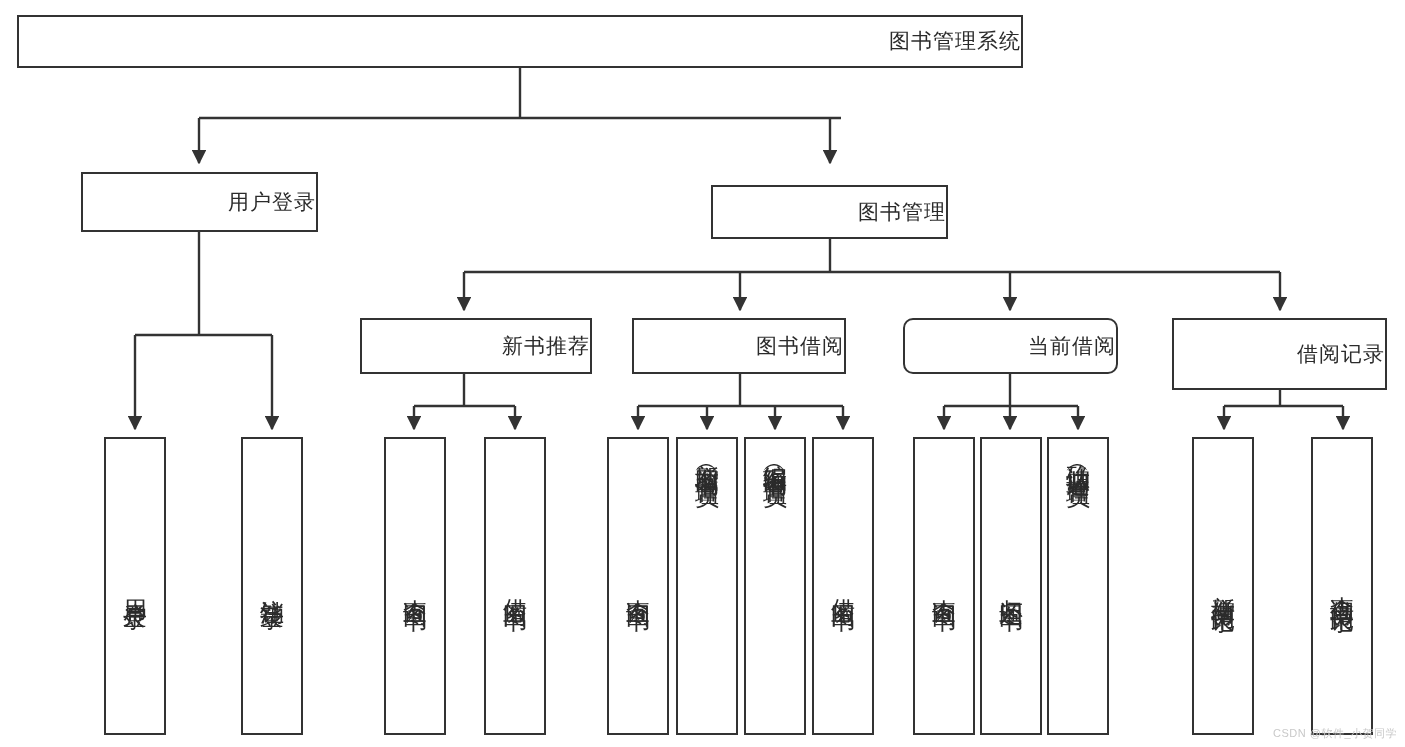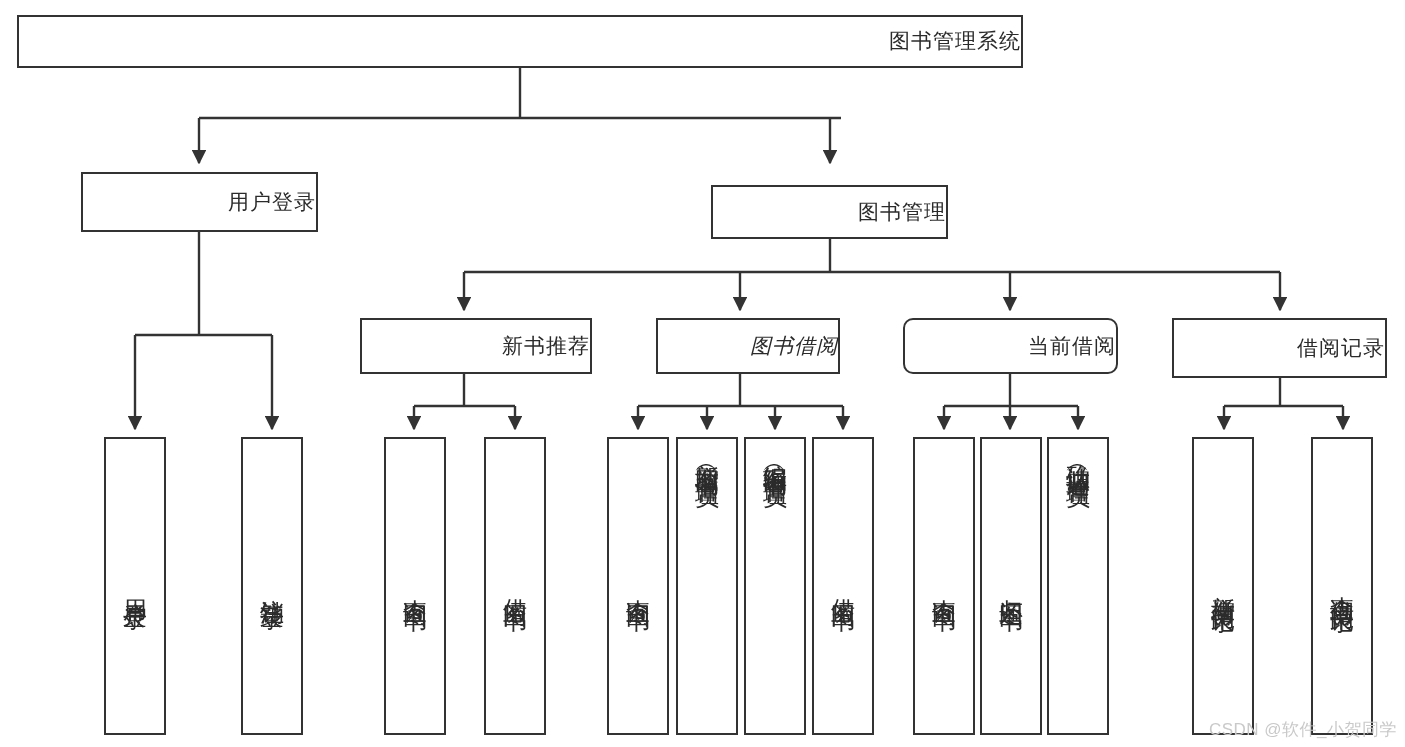--- a/index.html
+++ b/index.html
@@ -37,21 +37,21 @@
     writing-mode:vertical-rl;
     text-orientation:upright;
     font-size:24px;
     letter-spacing:3px;
     line-height:1;
   }
   .node.v.mid{align-items:center;padding-top:0;}
   #watermark{
     position:absolute;
     right:8px;bottom:6px;
-    font-size:17px;
+    font-size:11px;
     color:#c9c9c9;
     letter-spacing:.5px;
     white-space:nowrap;
     pointer-events:none;
     margin-left:25px;
   }
 </style>
 </head>
 <body>
 
@@ -114,27 +114,27 @@
   <div class="node h" style="left:81px;top:172px;width:237px;height:60px;">
     <span class="lbl">用户登录</span>
   </div>
   <div class="node h" style="left:711px;top:185px;width:237px;height:54px;padding-left:20px;">
     <span class="lbl">图书管理</span>
   </div>
 
   <div class="node h" style="left:360px;top:318px;width:232px;height:56px;">
     <span class="lbl">新书推荐</span>
   </div>
-  <div class="node h" style="left:656px;top:318px;width:184px;height:56px;font-style:italic;">
+  <div class="node h" style="left:632px;top:318px;width:214px;height:56px;">
     <span class="lbl">图书借阅</span>
   </div>
   <div class="node h" style="left:903px;top:318px;width:215px;height:56px;border-radius:10px;">
     <span class="lbl">当前借阅</span>
   </div>
-  <div class="node h" style="left:1172px;top:318px;width:215px;height:60px;">
+  <div class="node h" style="left:1172px;top:318px;width:215px;height:72px;">
     <span class="lbl">借阅记录</span>
   </div>
 
   <div class="node v mid" style="left:104px;top:437px;width:62px;height:298px;">
     <span class="lbl">用户登录</span>
   </div>
   <div class="node v mid" style="left:241px;top:437px;width:62px;height:298px;">
     <span class="lbl">注销登录</span>
   </div>
 

